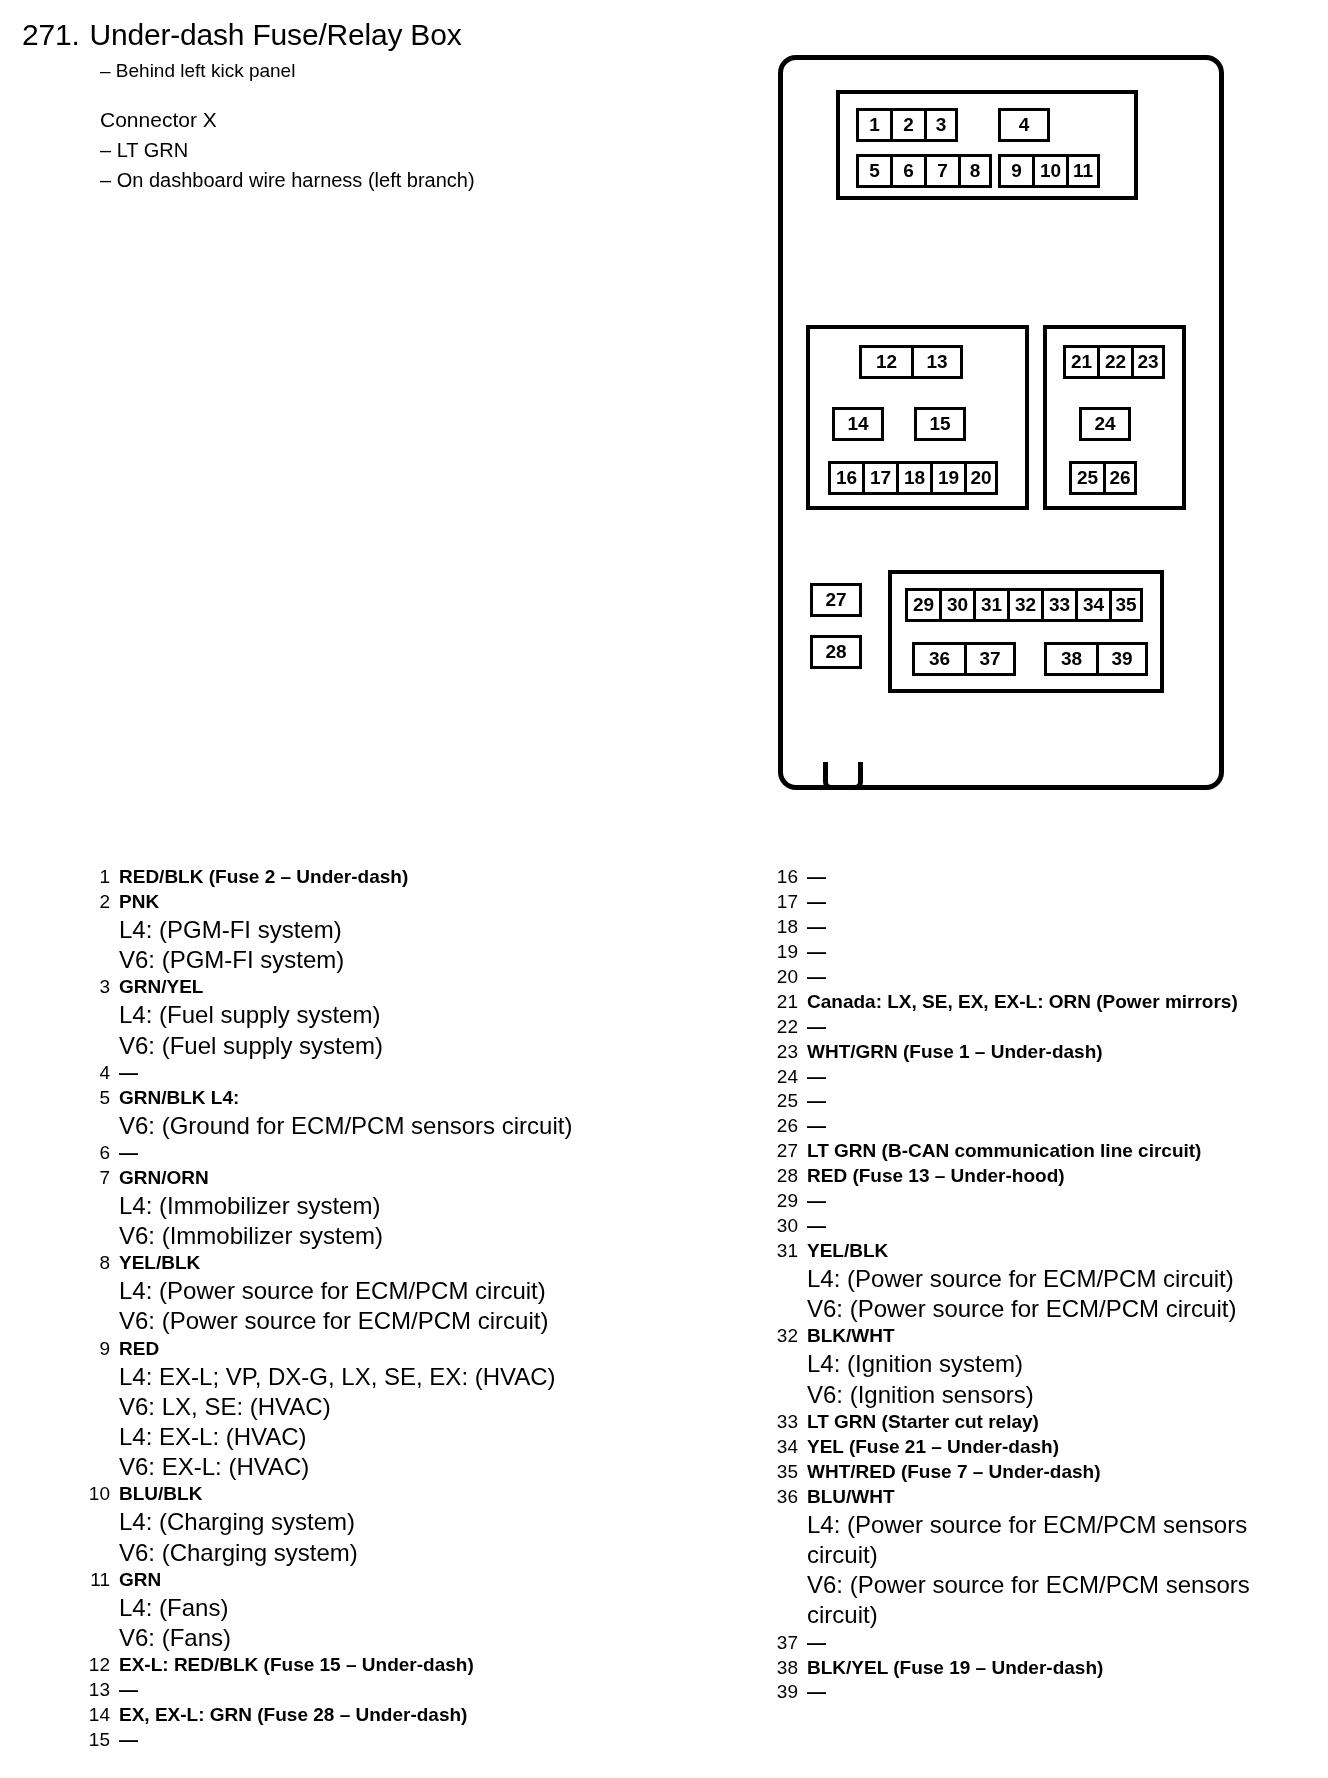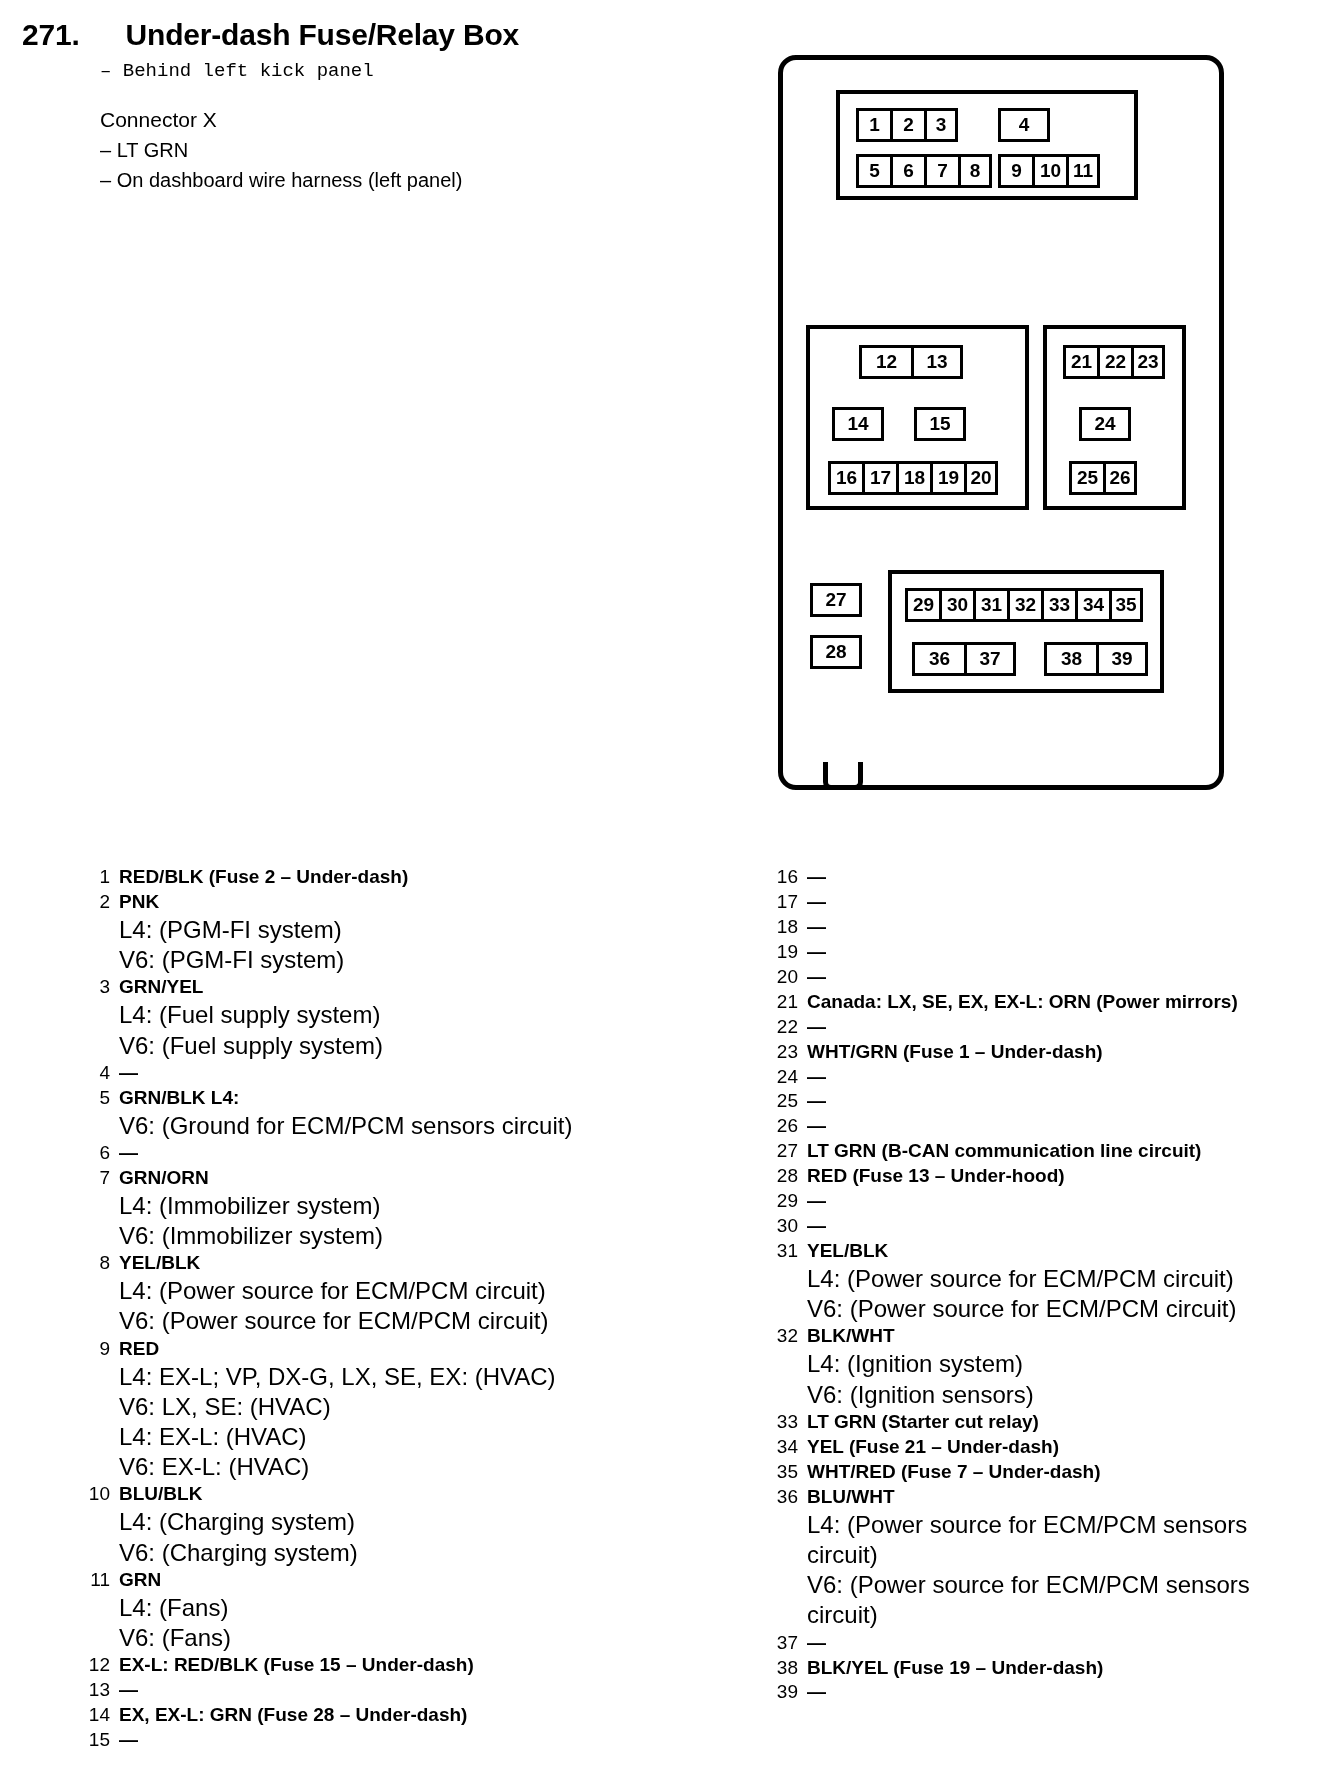--- a/index.html
+++ b/index.html
@@ -25,32 +25,30 @@
   .header {
     position: absolute;
     left: 22px;
     top: 18px;
     width: 640px;
   }
   .title-row {
     display: flex;
     align-items: baseline;
     font-size: 30px;
-    font-weight: bold;
+    font-weight: normal;
     letter-spacing: -0.2px;
-    gap: 36px;
   }
   .title-num {
     margin-right: 10px;
   }
   .subtitle {
     margin-top: 8px;
     margin-left: 78px;
     font-size: 19px;
-    font-family: Liberation Mono, monospace;
   }
   .connector-title {
     margin-top: 26px;
     margin-left: 78px;
     font-size: 21px;
     font-weight: normal;
   }
   .connector-line {
     margin-top: 7px;
     margin-left: 78px;
@@ -164,21 +162,21 @@
 <div class="page">
 
   <div class="header">
     <div class="title-row">
       <span class="title-num">271.</span>
       <span>Under-dash Fuse/Relay Box</span>
     </div>
     <div class="subtitle">– Behind left kick panel</div>
     <div class="connector-title">Connector X</div>
     <div class="connector-line">– LT GRN</div>
-    <div class="connector-line">– On dashboard wire harness (left panel)</div>
+    <div class="connector-line">– On dashboard wire harness (left branch)</div>
   </div>
 
   <div class="diagram">
     <div class="box-outline">
       <div class="notch"></div>
     </div>
 
     <div class="group" style="left:58px; top:35px; width:302px; height:110px;">
       <div class="cellrow" style="position:absolute; left:16px; top:14px;">
         <div class="cell w1 joined">1</div>

